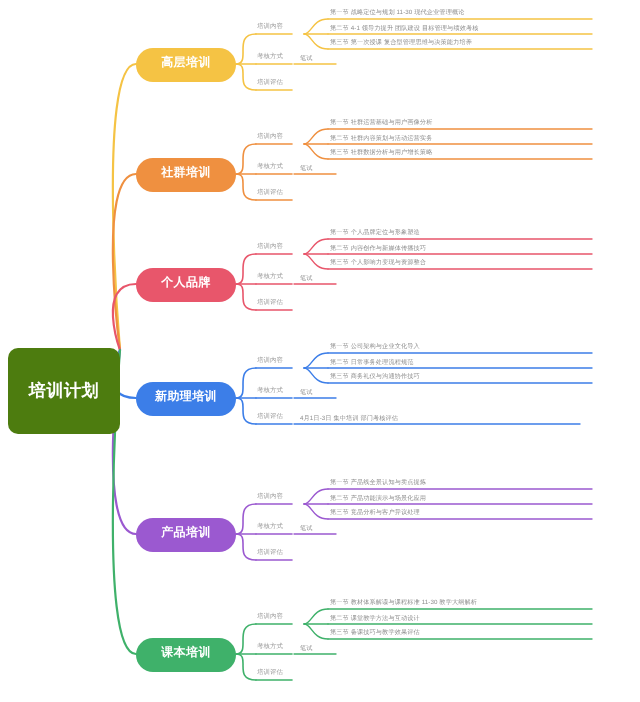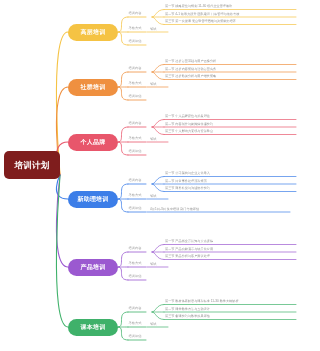--- a/index.html
+++ b/index.html
@@ -136,21 +136,21 @@
       <path d="M 128 340 L 146 340" fill="none" stroke="#3fb16a" stroke-width="0.8" stroke-linecap="round"></path>
       <path d="M 152 312 C 156 312, 156 304.5, 164 304.5" fill="none" stroke="#3fb16a" stroke-width="0.7" stroke-linecap="round"></path>
       <path d="M 164 304.5 L 296 304.5" fill="none" stroke="#3fb16a" stroke-width="0.7" stroke-linecap="round"></path>
       <path d="M 152 312 C 156 312, 156 312, 164 312" fill="none" stroke="#3fb16a" stroke-width="0.7" stroke-linecap="round"></path>
       <path d="M 164 312 L 296 312" fill="none" stroke="#3fb16a" stroke-width="0.7" stroke-linecap="round"></path>
       <path d="M 152 312 C 156 312, 156 319.5, 164 319.5" fill="none" stroke="#3fb16a" stroke-width="0.7" stroke-linecap="round"></path>
       <path d="M 164 319.5 L 296 319.5" fill="none" stroke="#3fb16a" stroke-width="0.7" stroke-linecap="round"></path>
       <path d="M 147 327 L 168 327" fill="none" stroke="#3fb16a" stroke-width="0.7" stroke-linecap="round"></path>
     </svg>
   <div id="nodes">
-      <div class="node root" style="left: 4px; top: 151px; width: 56px; height: 28px; background: #7f1d1d;">
+      <div class="node root" style="left: 4px; top: 174px; width: 56px; height: 43px; background: #4d7c0f;">
         <span>培训计划</span>
       </div>
       <div class="node branch" style="left: 68px; top: 23.5px; width: 50px; height: 17px; background: rgb(245, 195, 68);">
         <span>高层培训</span>
       </div>
       <div class="sub" style="left: 128.5px; top: 12.4px;">培训内容</div>
       <div class="sub" style="left: 128.5px; top: 27.4px;">考核方式</div>
       <div class="sub" style="left: 128.5px; top: 40.4px;">培训评估</div>
       <div class="leaf" style="left: 165px; top: 5.1px;">第一节 战略定位与规划  11-30 现代企业管理概论</div>
       <div class="leaf" style="left: 165px; top: 12.6px;">第二节 4-1 领导力提升 团队建设 目标管理与绩效考核</div>

